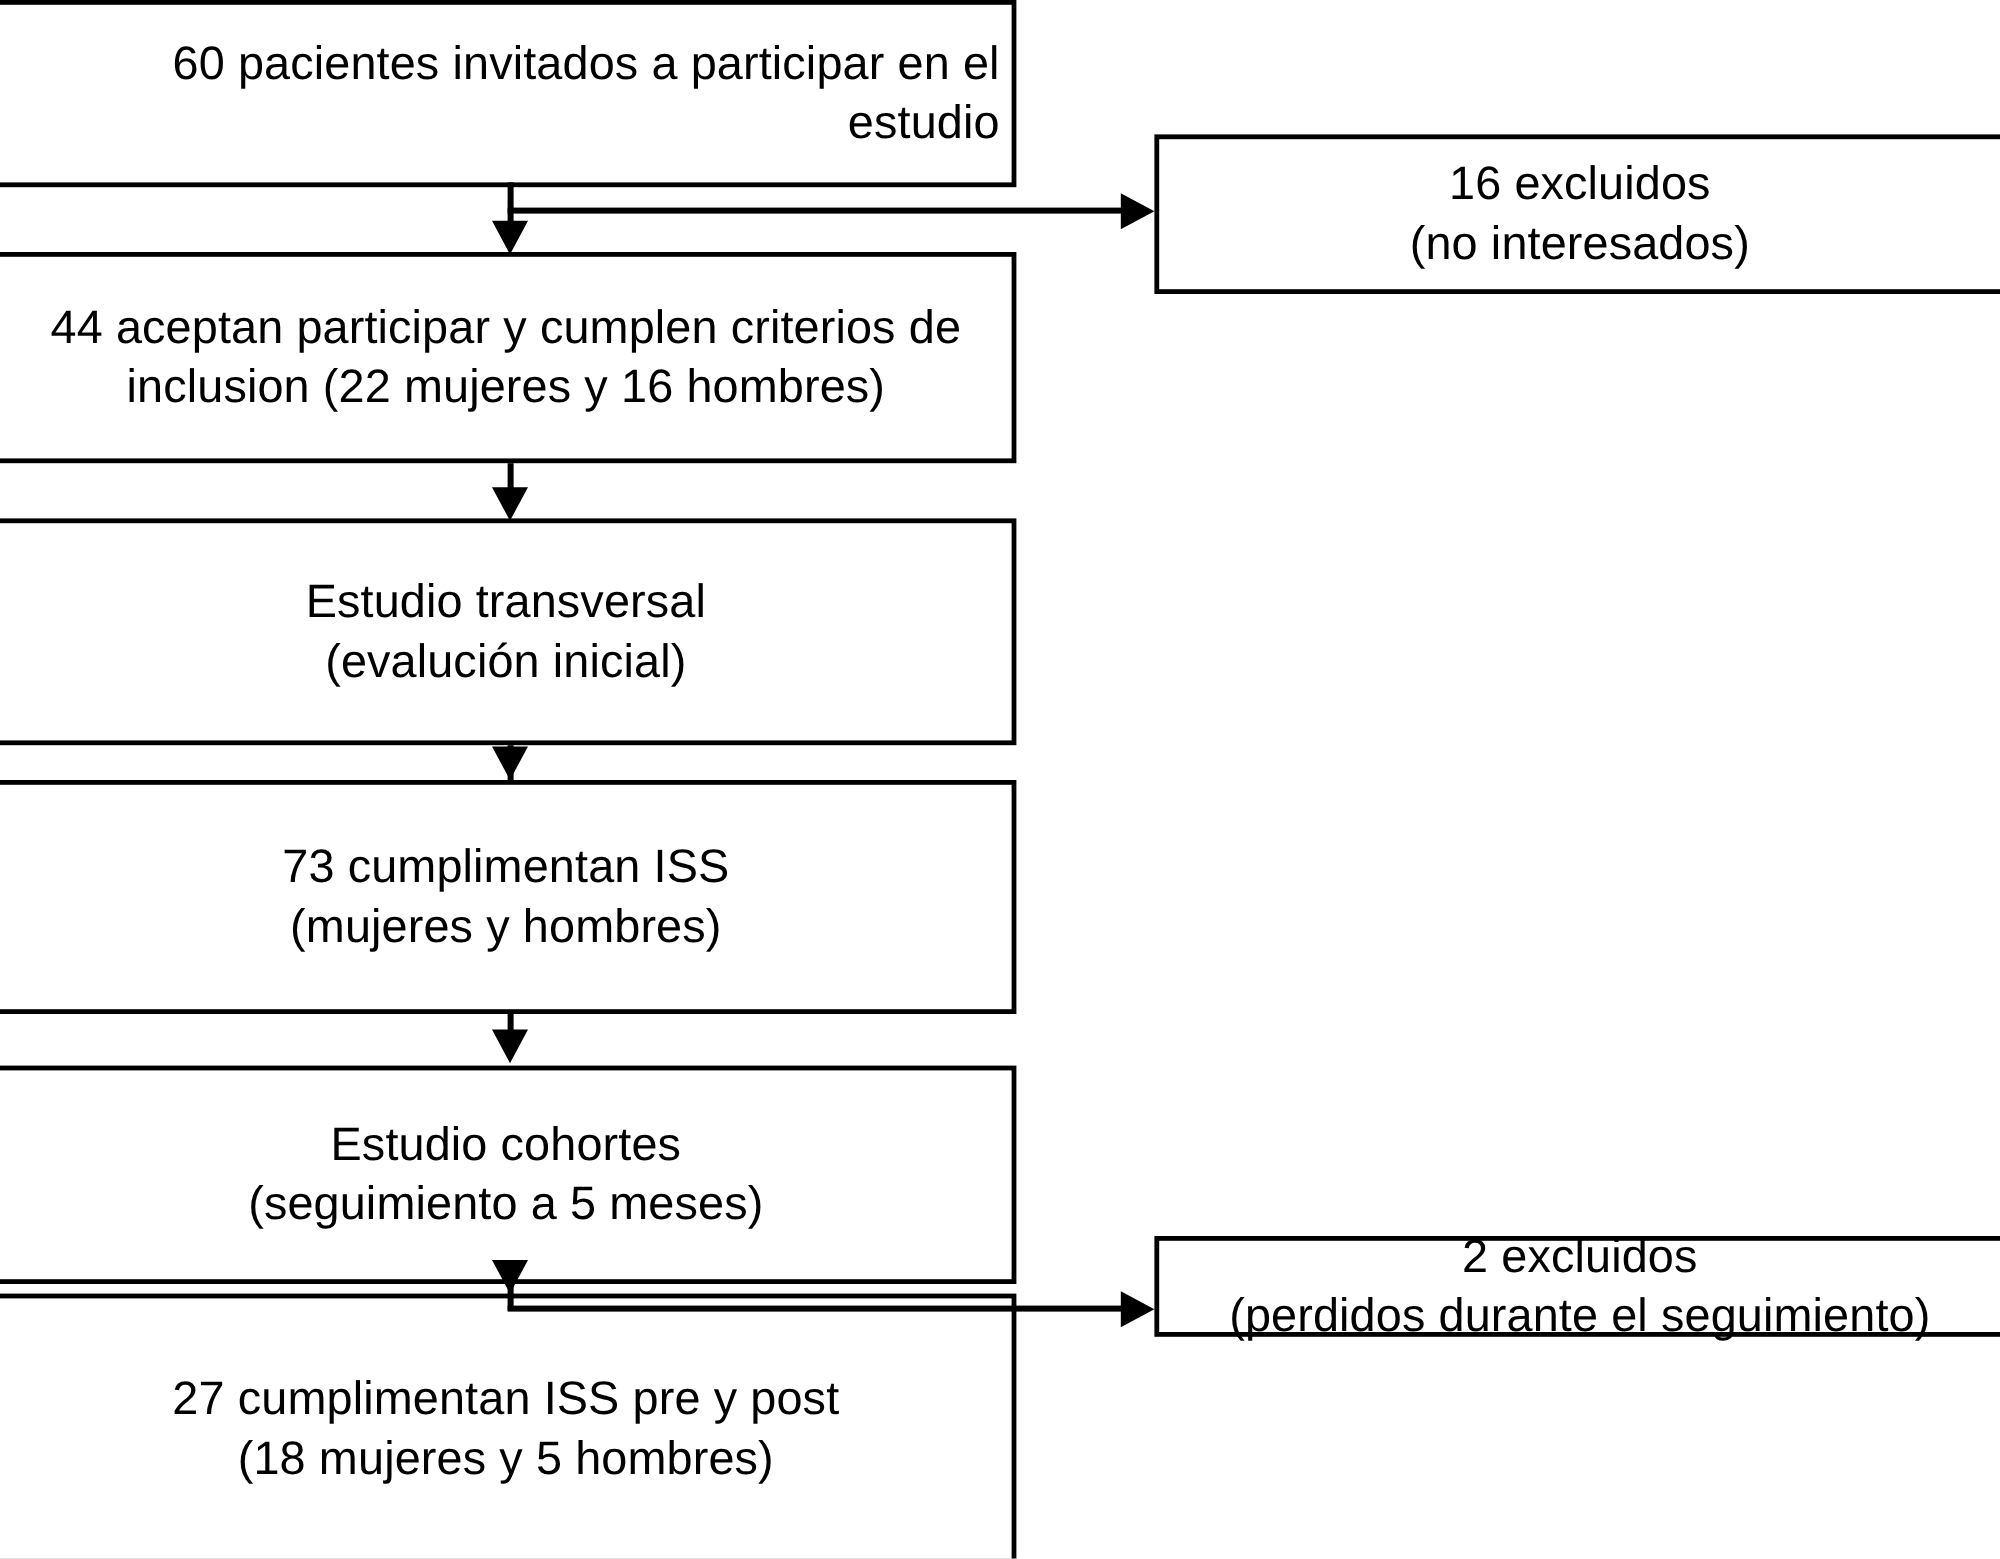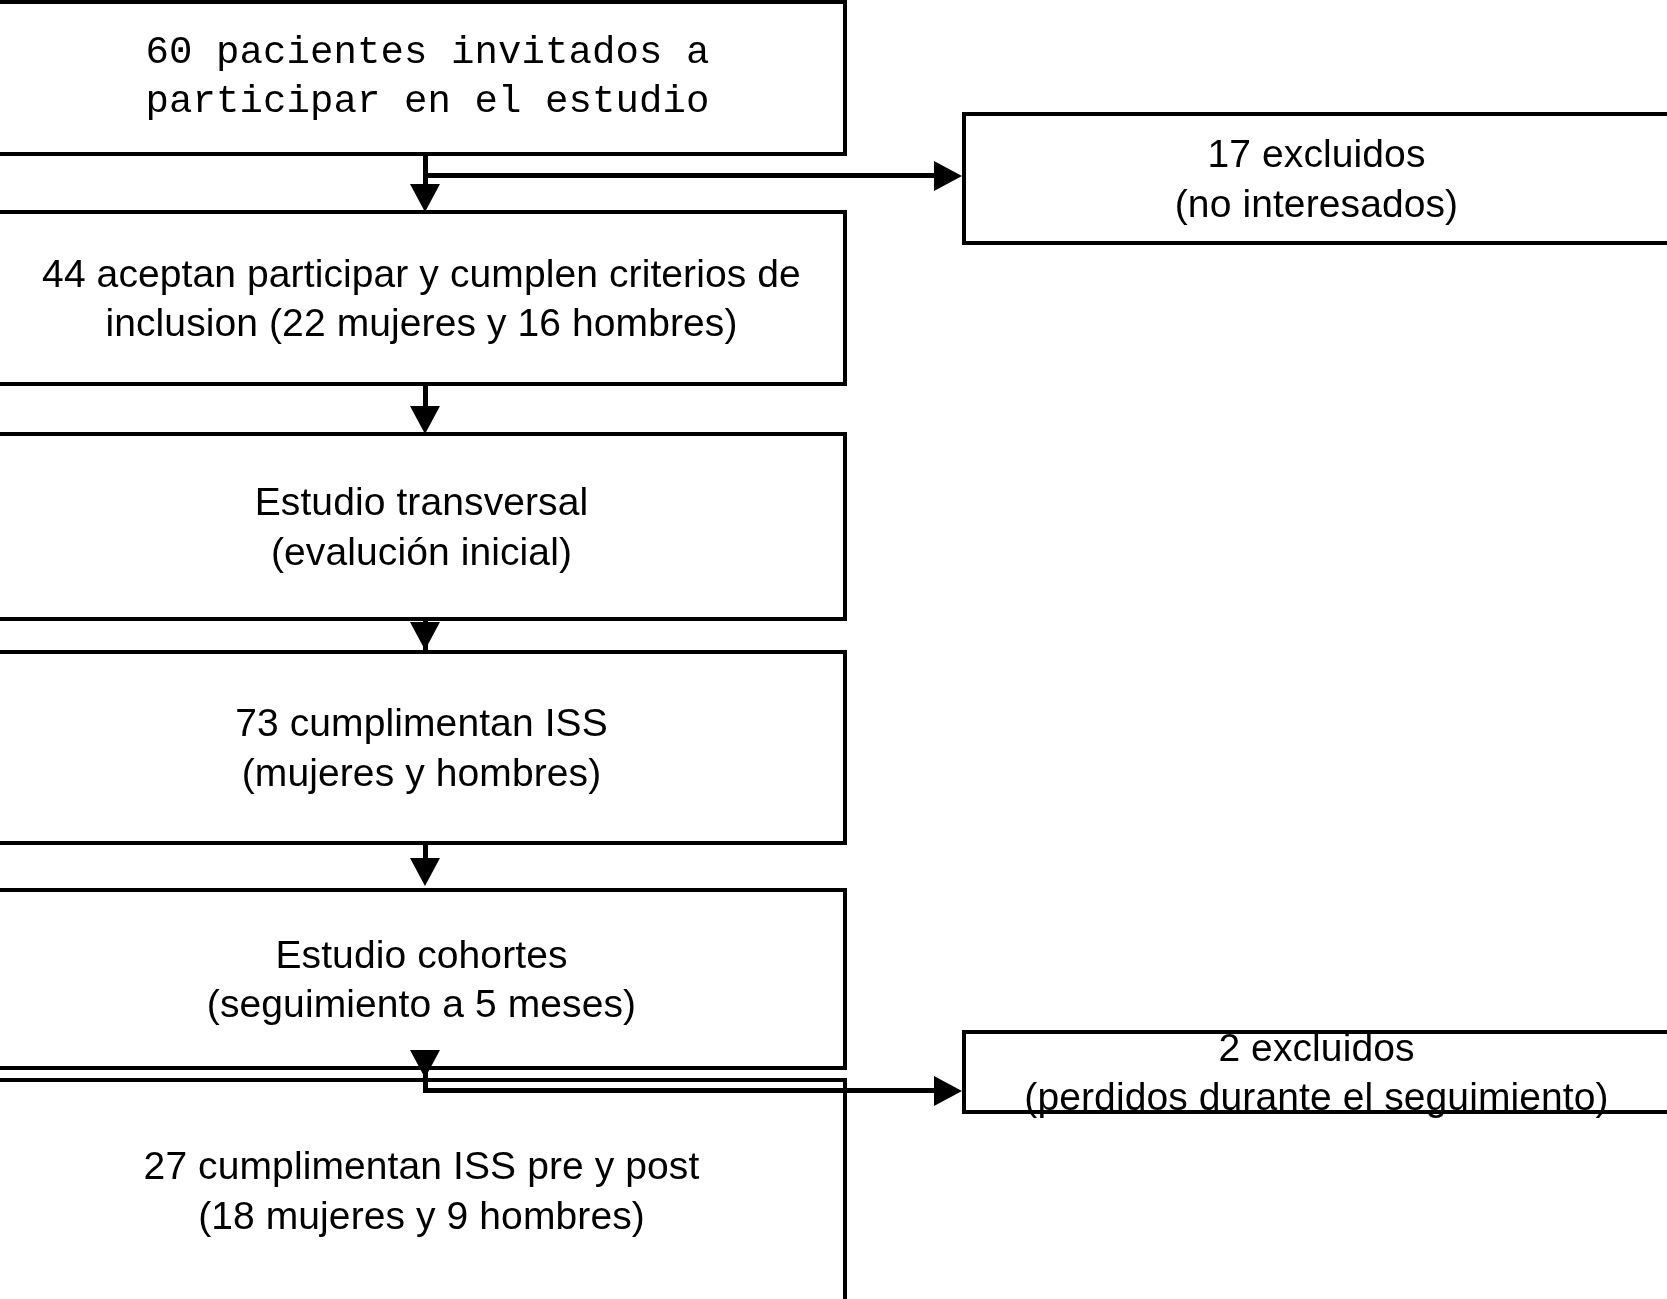--- a/index.html
+++ b/index.html
@@ -41,21 +41,21 @@
   #node-invited   { left: -4px;  top: 0px;    width: 851px; height: 156px; }
   #node-accepted  { left: -4px;  top: 210px;  width: 851px; height: 176px; }
   #node-cross     { left: -4px;  top: 432px;  width: 851px; height: 189px; }
   #node-iss44     { left: -4px;  top: 650px;  width: 851px; height: 195px; }
   #node-cohort    { left: -4px;  top: 888px;  width: 851px; height: 182px; }
   #node-iss27     { left: -4px;  top: 1078px; width: 851px; height: 225px; }
   
   #node-excl16    { left: 962px; top: 112px;  width: 709px; height: 133px; }
   #node-excl17    { left: 962px; top: 1030px; width: 709px; height: 84px;  }
 
-  #node-invited .node-text { text-align: center; padding-left: 22px; width: 100%; font-family: Liberation Mono, monospace; }
+  #node-invited .node-text { text-align: right; padding-left: 22px; width: 100%; }
 
   .conn-line {
     position: absolute;
     background: #000000;
   }
   .conn-v { width: 5px; }
   .conn-h { height: 5px; }
   .conn-arrow-down {
     position: absolute;
     width: 0;
@@ -97,25 +97,25 @@
 (mujeres y hombres)</div>
   </div>
 
   <div class="node-box" id="node-cohort">
     <div class="node-text">Estudio cohortes
 (seguimiento a 5 meses)</div>
   </div>
 
   <div class="node-box" id="node-iss27">
     <div class="node-text">27 cumplimentan ISS pre y post
-(18 mujeres y 9 hombres)</div>
+(18 mujeres y 5 hombres)</div>
   </div>
 
   <div class="node-box" id="node-excl16">
-    <div class="node-text">17 excluidos
+    <div class="node-text">16 excluidos
 (no interesados)</div>
   </div>
 
   <div class="node-box" id="node-excl17">
     <div class="node-text">2 excluidos
 (perdidos durante el seguimiento)</div>
   </div>
 
   <div class="conn-line conn-v" style="left:423px; top:152px; height:40px;"></div>
   <div class="conn-arrow-down" style="left:410px; top:184px;"></div>

